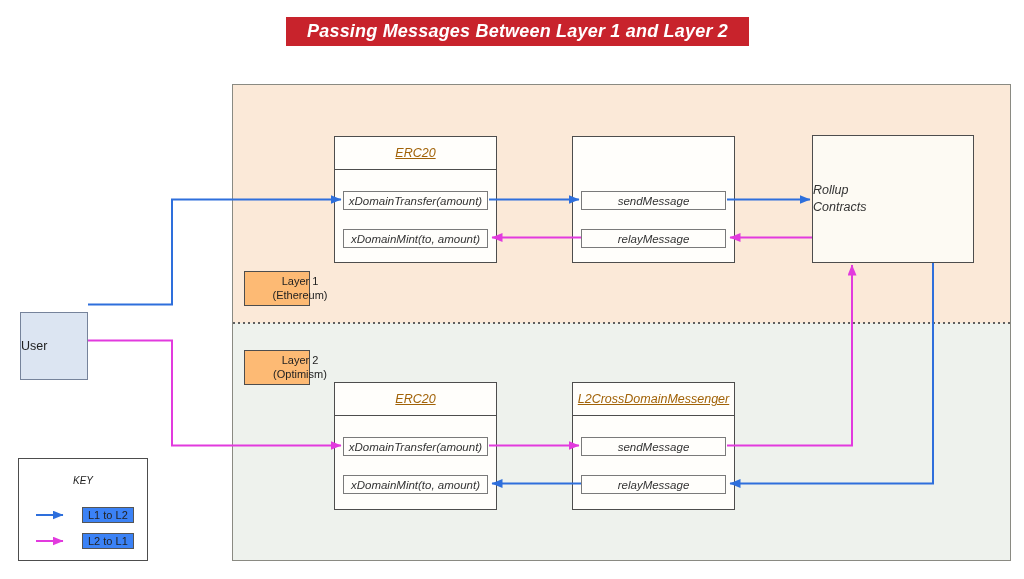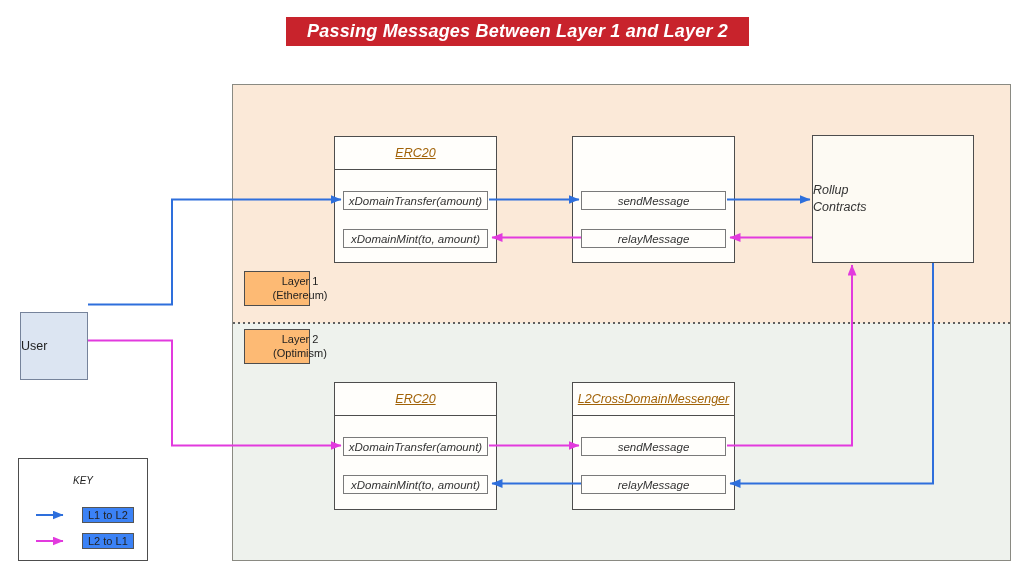--- a/index.html
+++ b/index.html
@@ -114,21 +114,21 @@
   <div class="class-box" style="left:572px; top:382px; height:128px;">
     <div class="class-title">L2CrossDomainMessenger</div>
     <div class="chip chip-1">sendMessage</div>
     <div class="chip chip-2">relayMessage</div>
   </div>
 
   <div class="region-label" style="top:271px;">
     <span>Layer 1</span>
     <span>(Ethereum)</span>
   </div>
-  <div class="region-label" style="top:329px;">
+  <div class="region-label" style="top:350px;">
     <span>Layer 2</span>
     <span>(Optimism)</span>
   </div>
 
   <div class="user-box">
     <span>User</span>
   </div>
 
   <div class="key-box">
     <div class="key-title">KEY</div>

